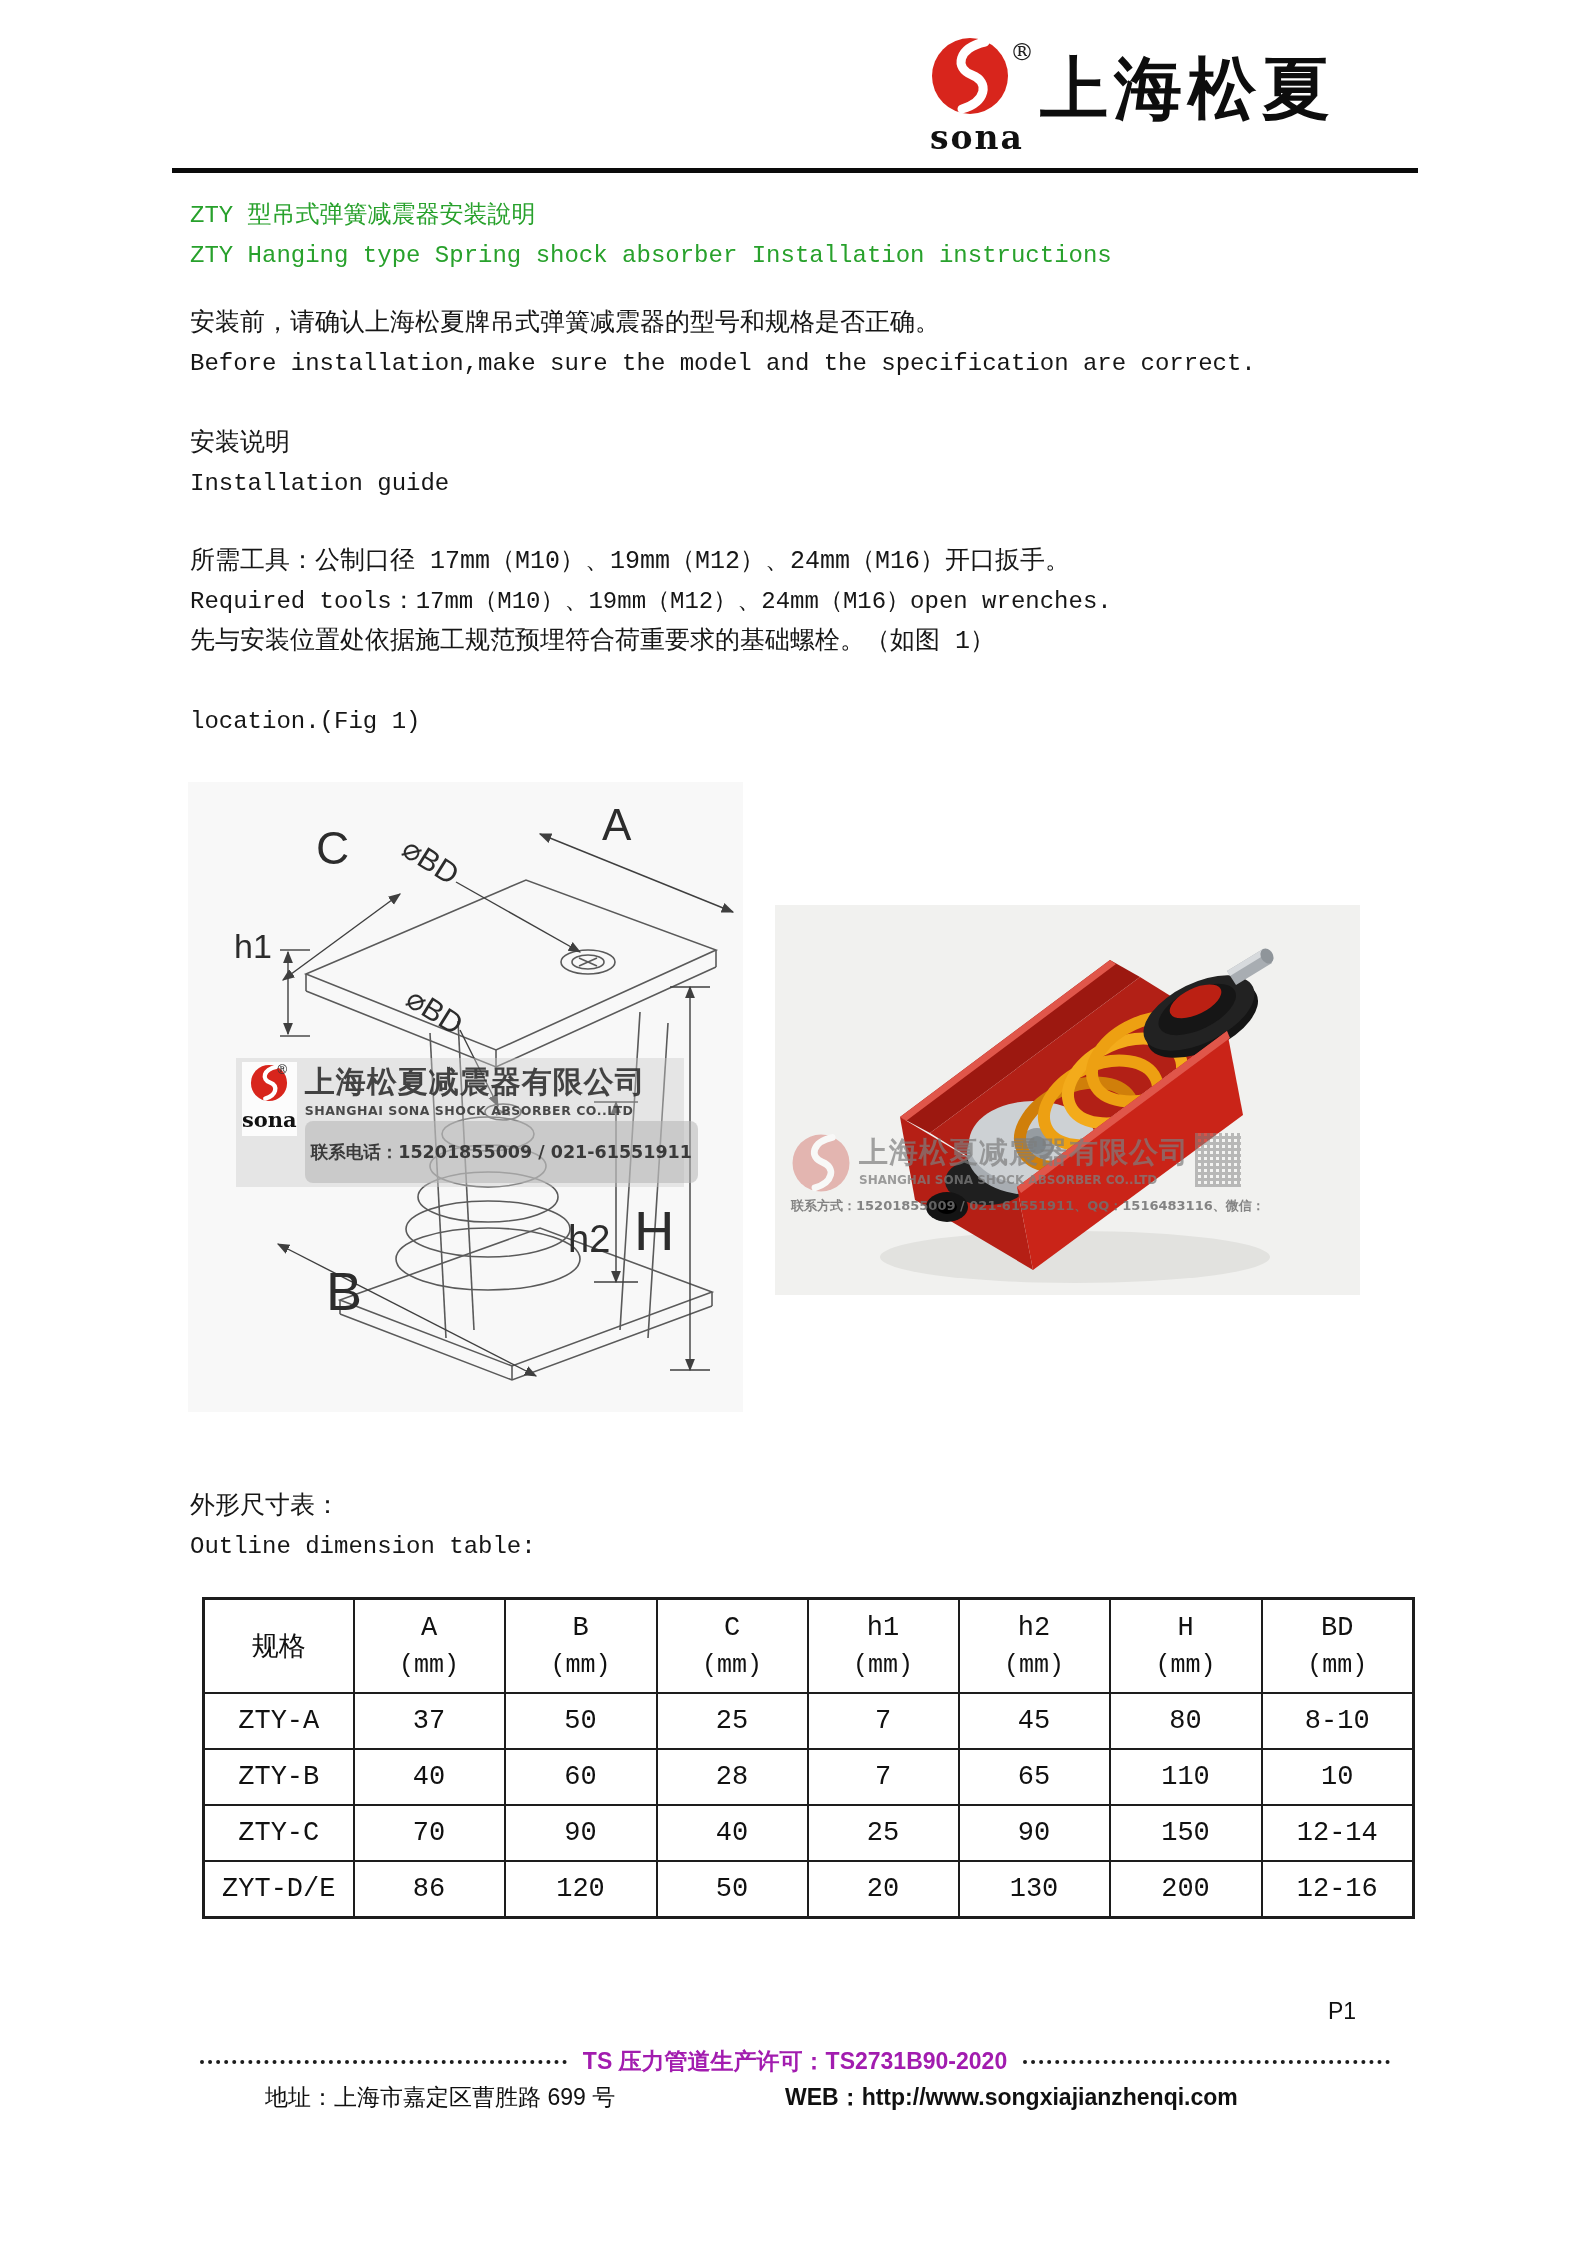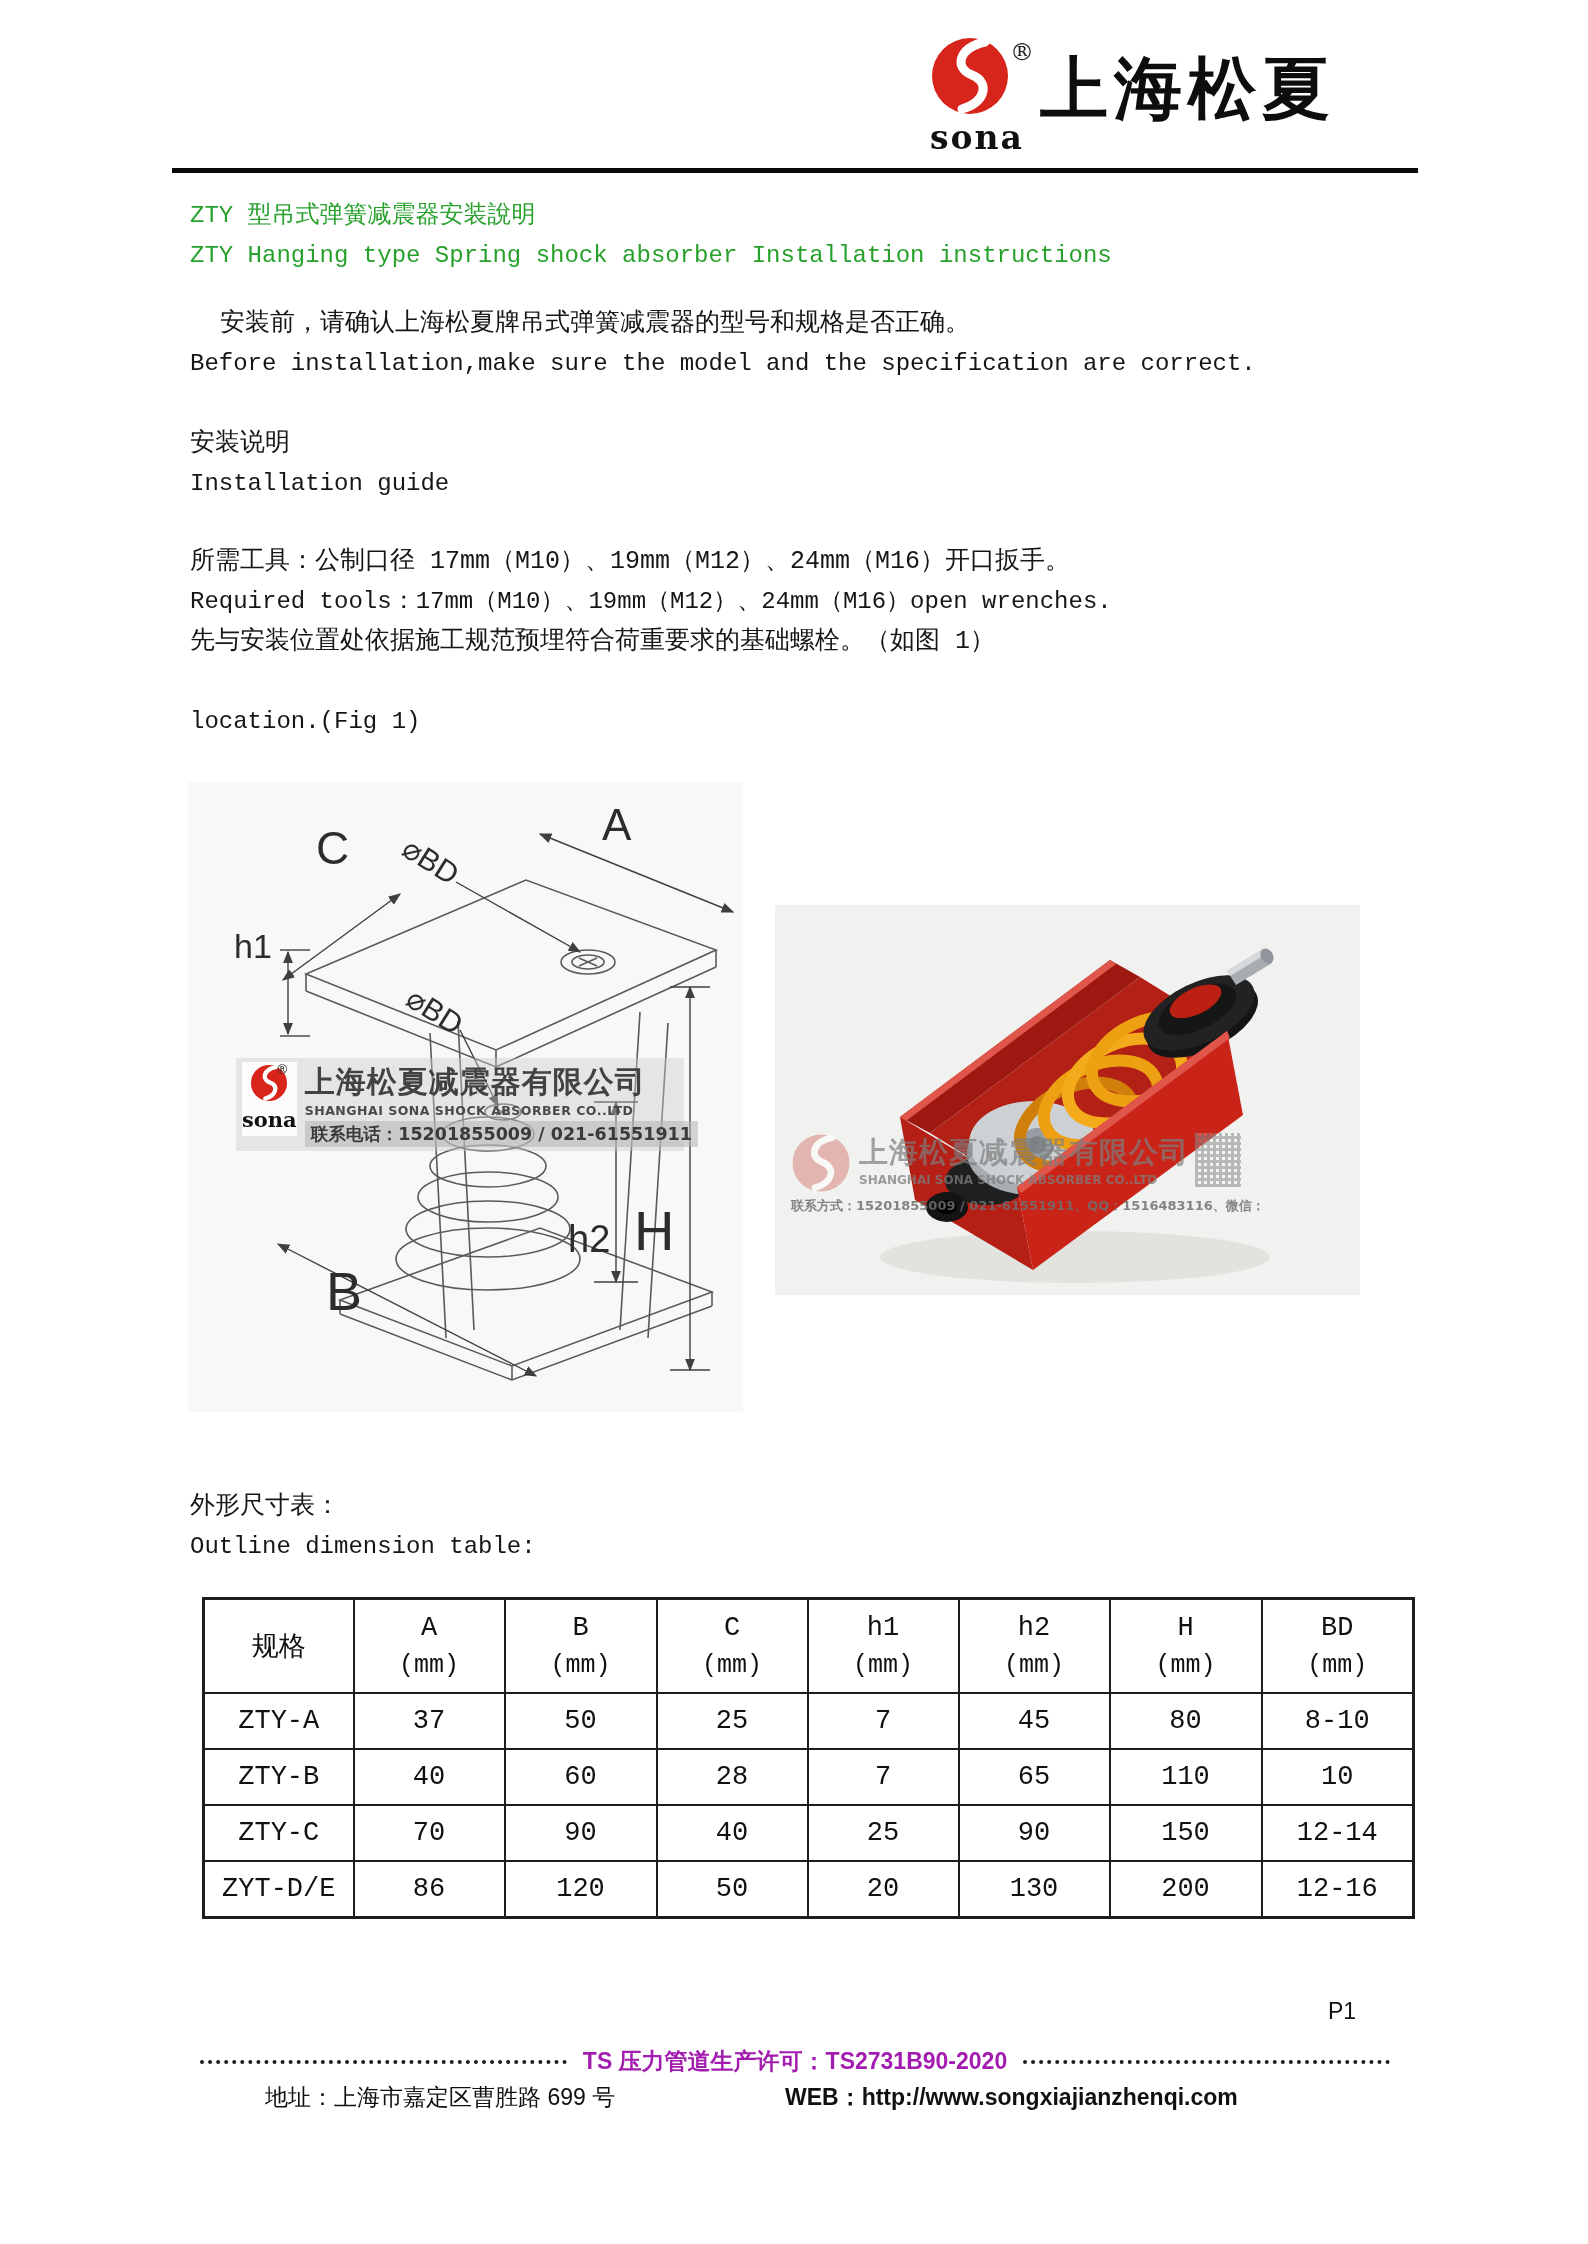--- a/index.html
+++ b/index.html
@@ -28,21 +28,21 @@
 
   .wm{position:absolute;display:flex;align-items:flex-start;}
   .wm-draw{left:48px;top:276px;width:436px;padding:4px 6px;background:rgba(203,203,203,0.42);}
   .wm-logo{width:84px;background:rgba(255,255,255,0.88);text-align:center;padding:2px 0 4px 0;position:relative;}
   .wm-logo .word{font-family:"DejaVu Serif",serif;font-weight:bold;font-size:21px;color:#111;}
   .wm-logo .reg{position:absolute;right:8px;top:0;font-size:13px;font-family:"DejaVu Serif",serif;color:#333;}
   .wm-text{margin-left:8px;font-family:"DejaVu Sans",sans-serif;}
   .wm-cn{font-size:30px;font-weight:bold;color:rgba(52,52,52,0.92);letter-spacing:1px;white-space:nowrap;}
   .wm-en{font-size:12.5px;font-weight:bold;color:rgba(60,60,60,0.92);letter-spacing:0.5px;white-space:nowrap;}
   .wm-phone{margin-top:3px;display:inline-block;background:rgba(180,180,180,0.55);
-    font-size:17.5px;font-weight:bold;color:#3a3a3a;padding:1px 6px;white-space:nowrap;}
+    font-size:17.5px;font-weight:bold;color:#3a3a3a;padding:19px 6px;white-space:nowrap;border-radius:8px;}
 
   .wm-photo{left:16px;top:228px;width:552px;flex-direction:column;}
   .wm-photo .row{display:flex;align-items:flex-start;}
   .wm-photo .ghost{opacity:0.55;}
   .pwm-cn{font-family:"DejaVu Sans",sans-serif;font-size:29px;font-weight:bold;
     color:rgba(125,125,125,0.70);letter-spacing:1px;white-space:nowrap;}
   .pwm-en{font-family:"DejaVu Sans",sans-serif;font-size:12px;font-weight:bold;
     color:rgba(125,125,125,0.75);white-space:nowrap;}
   .pwm-contact{font-family:"DejaVu Sans",sans-serif;font-size:13px;font-weight:bold;
     color:rgba(112,112,112,0.85);margin-top:4px;white-space:nowrap;}
@@ -86,21 +86,21 @@
     </svg>
     <span class="reg">®</span>
     <div class="word">sona</div>
   </div>
   <div class="brand-cn">上海松夏</div>
   <div class="rule"></div>
 
   <div class="tline green" style="top:196px;">ZTY 型吊式弹簧减震器安装說明</div>
   <div class="tline green" style="top:236px;">ZTY Hanging type Spring shock absorber Installation instructions</div>
 
-  <div class="tline" style="top:304px;font-size:25px;margin-left:30px;">安装前，请确认上海松夏牌吊式弹簧减震器的型号和规格是否正确。</div>
+  <div class="tline" style="top:304px;font-size:25px;">安装前，请确认上海松夏牌吊式弹簧减震器的型号和规格是否正确。</div>
   <div class="tline" style="top:344px;">Before installation,make sure the model and the specification are correct.</div>
 
   <div class="tline" style="top:424px;font-size:25px;">安装说明</div>
   <div class="tline" style="top:464px;">Installation guide</div>
 
   <div class="tline" style="top:542px;font-size:25px;">所需工具：公制口径 17mm（M10）、19mm（M12）、24mm（M16）开口扳手。</div>
   <div class="tline" style="top:582px;">Required tools：17mm（M10）、19mm（M12）、24mm（M16）open wrenches.</div>
   <div class="tline" style="top:622px;font-size:25px;">先与安装位置处依据施工规范预埋符合荷重要求的基础螺栓。（如图 1）</div>
   <div class="tline" style="top:702px;">location.(Fig 1)</div>
 

